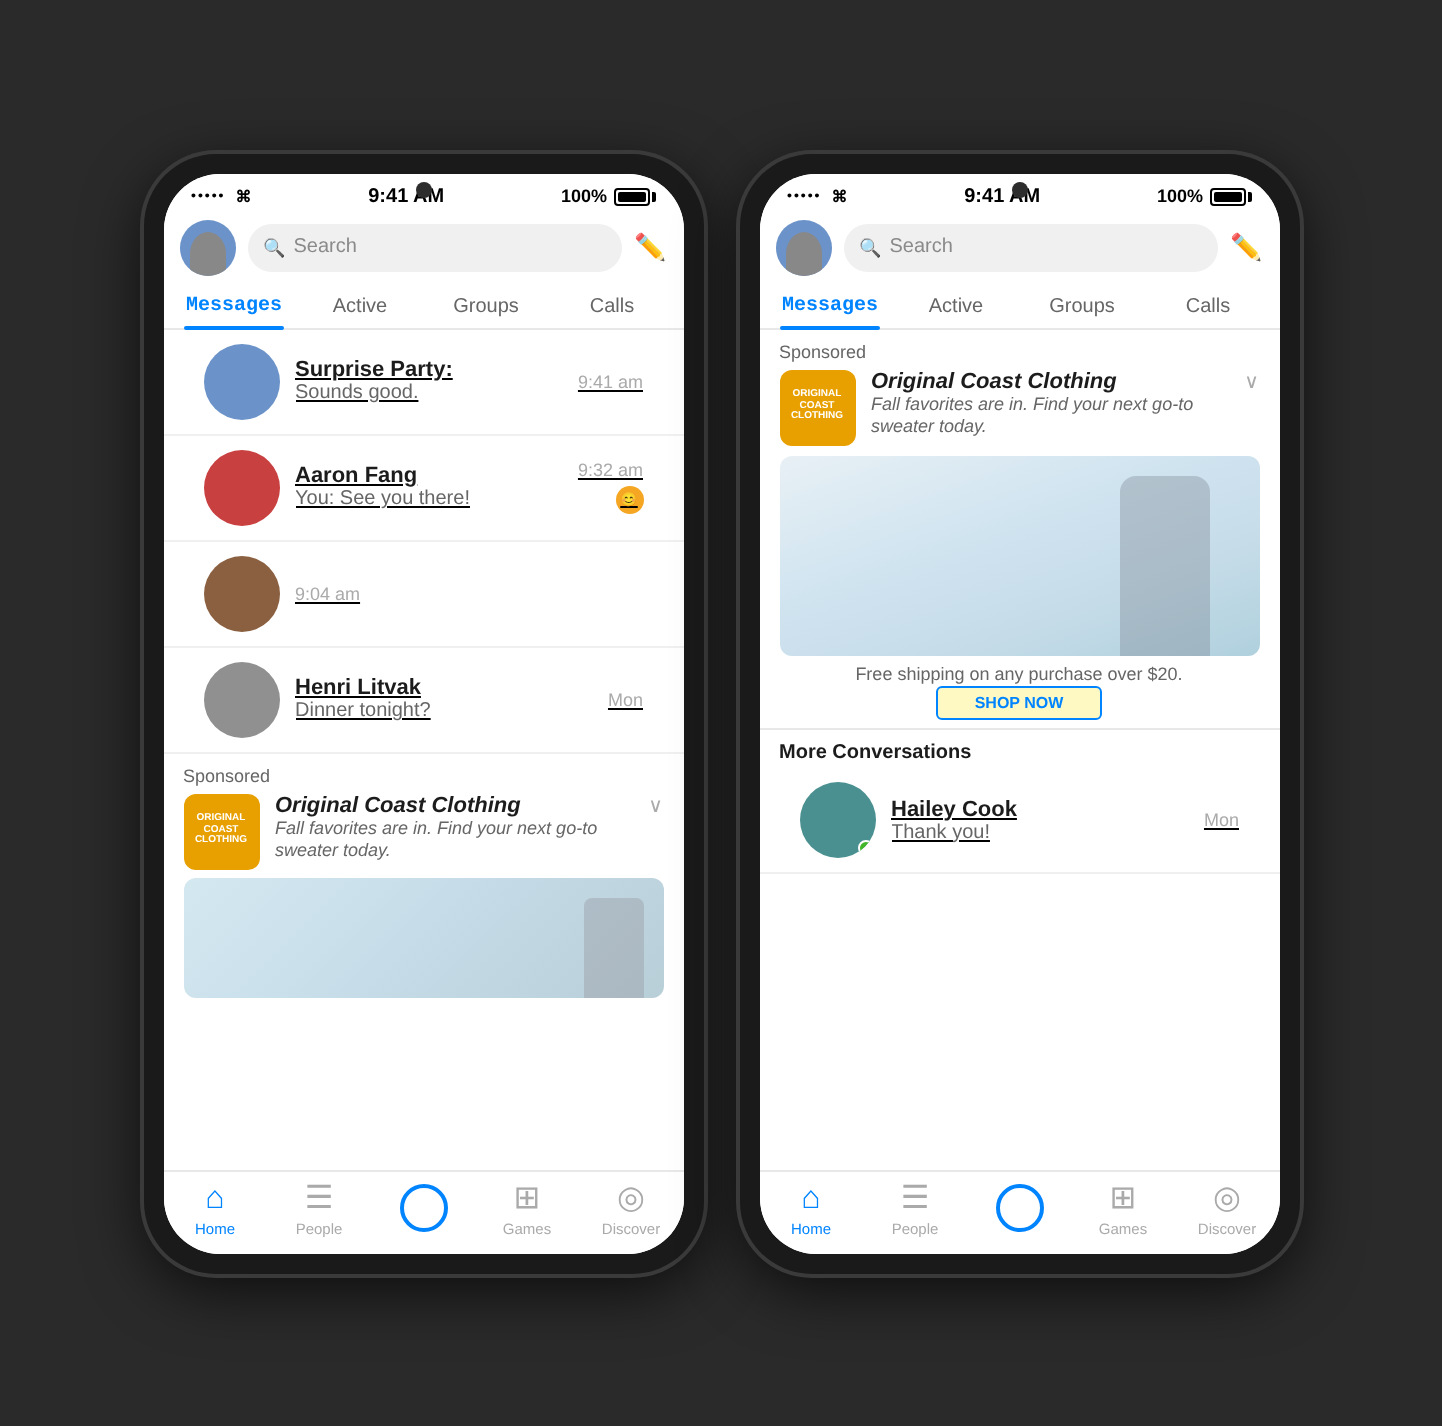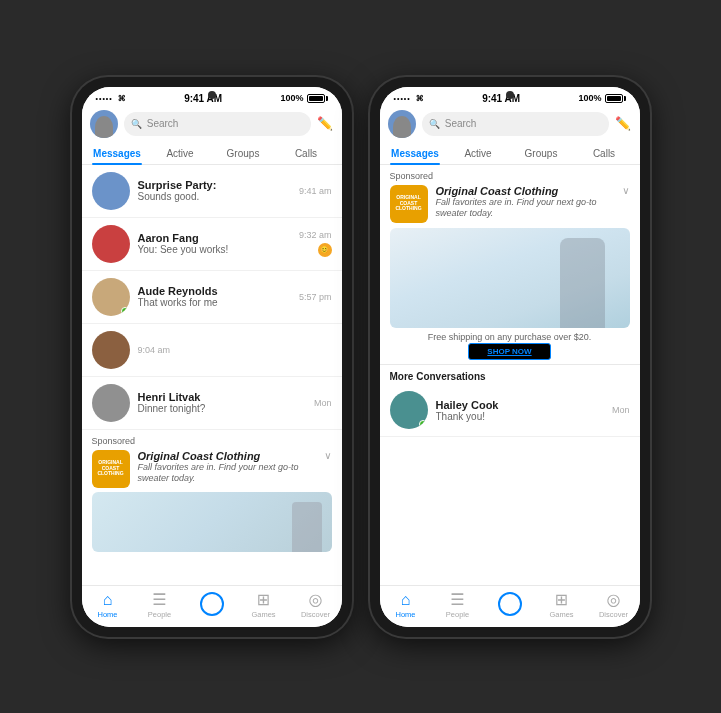--- a/index.html
+++ b/index.html
@@ -161,43 +161,45 @@
       text-align: center;
       padding: 6px 2px 5px;
       font-size: 10px;
       color: #666;
       cursor: pointer;
       position: relative;
     }
     .tab.active {
       color: #0084ff;
       font-weight: 600;
+      font-family: Liberation Mono, monospace;
     }
     .tab.active::after {
       content: '';
       position: absolute;
       bottom: -1px;
       left: 10%;
       width: 80%;
       height: 2px;
       background: #0084ff;
       border-radius: 2px;
     }
     .messages-list {
       flex: 1;
       overflow: hidden;
       background: #fff;
       border-radius: 10px;
     }
     .message-item {
       display: flex;
       align-items: center;
-      padding: 7px 10px;
+      padding: 7px 20px;
       gap: 8px;
       border-bottom: 0.5px solid #f0f0f0;
+      text-decoration: underline;
     }
     .msg-avatar {
       width: 38px;
       height: 38px;
       border-radius: 50%;
       background: #c8c8c8;
       flex-shrink: 0;
       overflow: hidden;
       position: relative;
     }
@@ -350,29 +352,28 @@
     }
     
     .more-conversations-label {
       font-size: 10px;
       font-weight: 700;
       color: #1c1c1c;
       padding: 6px 10px 2px;
       background: #fff;
     }
     .shop-now-btn {
-      background: #000000;
+      background: #fef9c3;
       border: 1.5px solid #0084ff;
       color: #0084ff;
       font-size: 8px;
       font-weight: 700;
       padding: 3px 18px;
       border-radius: 3px;
       white-space: nowrap;
-      text-decoration: underline;
     }
     .ad-bottom-row {
       display: flex;
       justify-content: space-between;
       align-items: center;
       margin-top: 4px;
       padding: 0 2px;
       flex-direction: column;
     }
     .ad-shipping-text {
@@ -458,37 +459,25 @@
             <div class="msg-preview">Sounds good.</div>
           </div>
           <div class="msg-time">
             <span>9:41 am</span>
           </div>
         </div>
         <div class="message-item">
           <div class="msg-avatar av-red"></div>
           <div class="msg-content">
             <div class="msg-name">Aaron Fang</div>
-            <div class="msg-preview">You: See you works!</div>
+            <div class="msg-preview">You: See you there!</div>
           </div>
           <div class="msg-time">
             <span>9:32 am</span>
             <div class="sticker-badge">😊</div>
-          </div>
-        </div>
-        <div class="message-item">
-          <div class="msg-avatar av-tan" style="position:relative;">
-            <div class="online-dot"></div>
-          </div>
-          <div class="msg-content">
-            <div class="msg-name">Aude Reynolds</div>
-            <div class="msg-preview">That works for me</div>
-          </div>
-          <div class="msg-time">
-            <span>5:57 pm</span>
           </div>
         </div>
         <div class="message-item">
           <div class="msg-avatar av-brown"></div>
           <div class="msg-time">
             <span>9:04 am</span>
           </div>
         </div>
         <div class="message-item">
           <div class="msg-avatar av-gray"></div>

